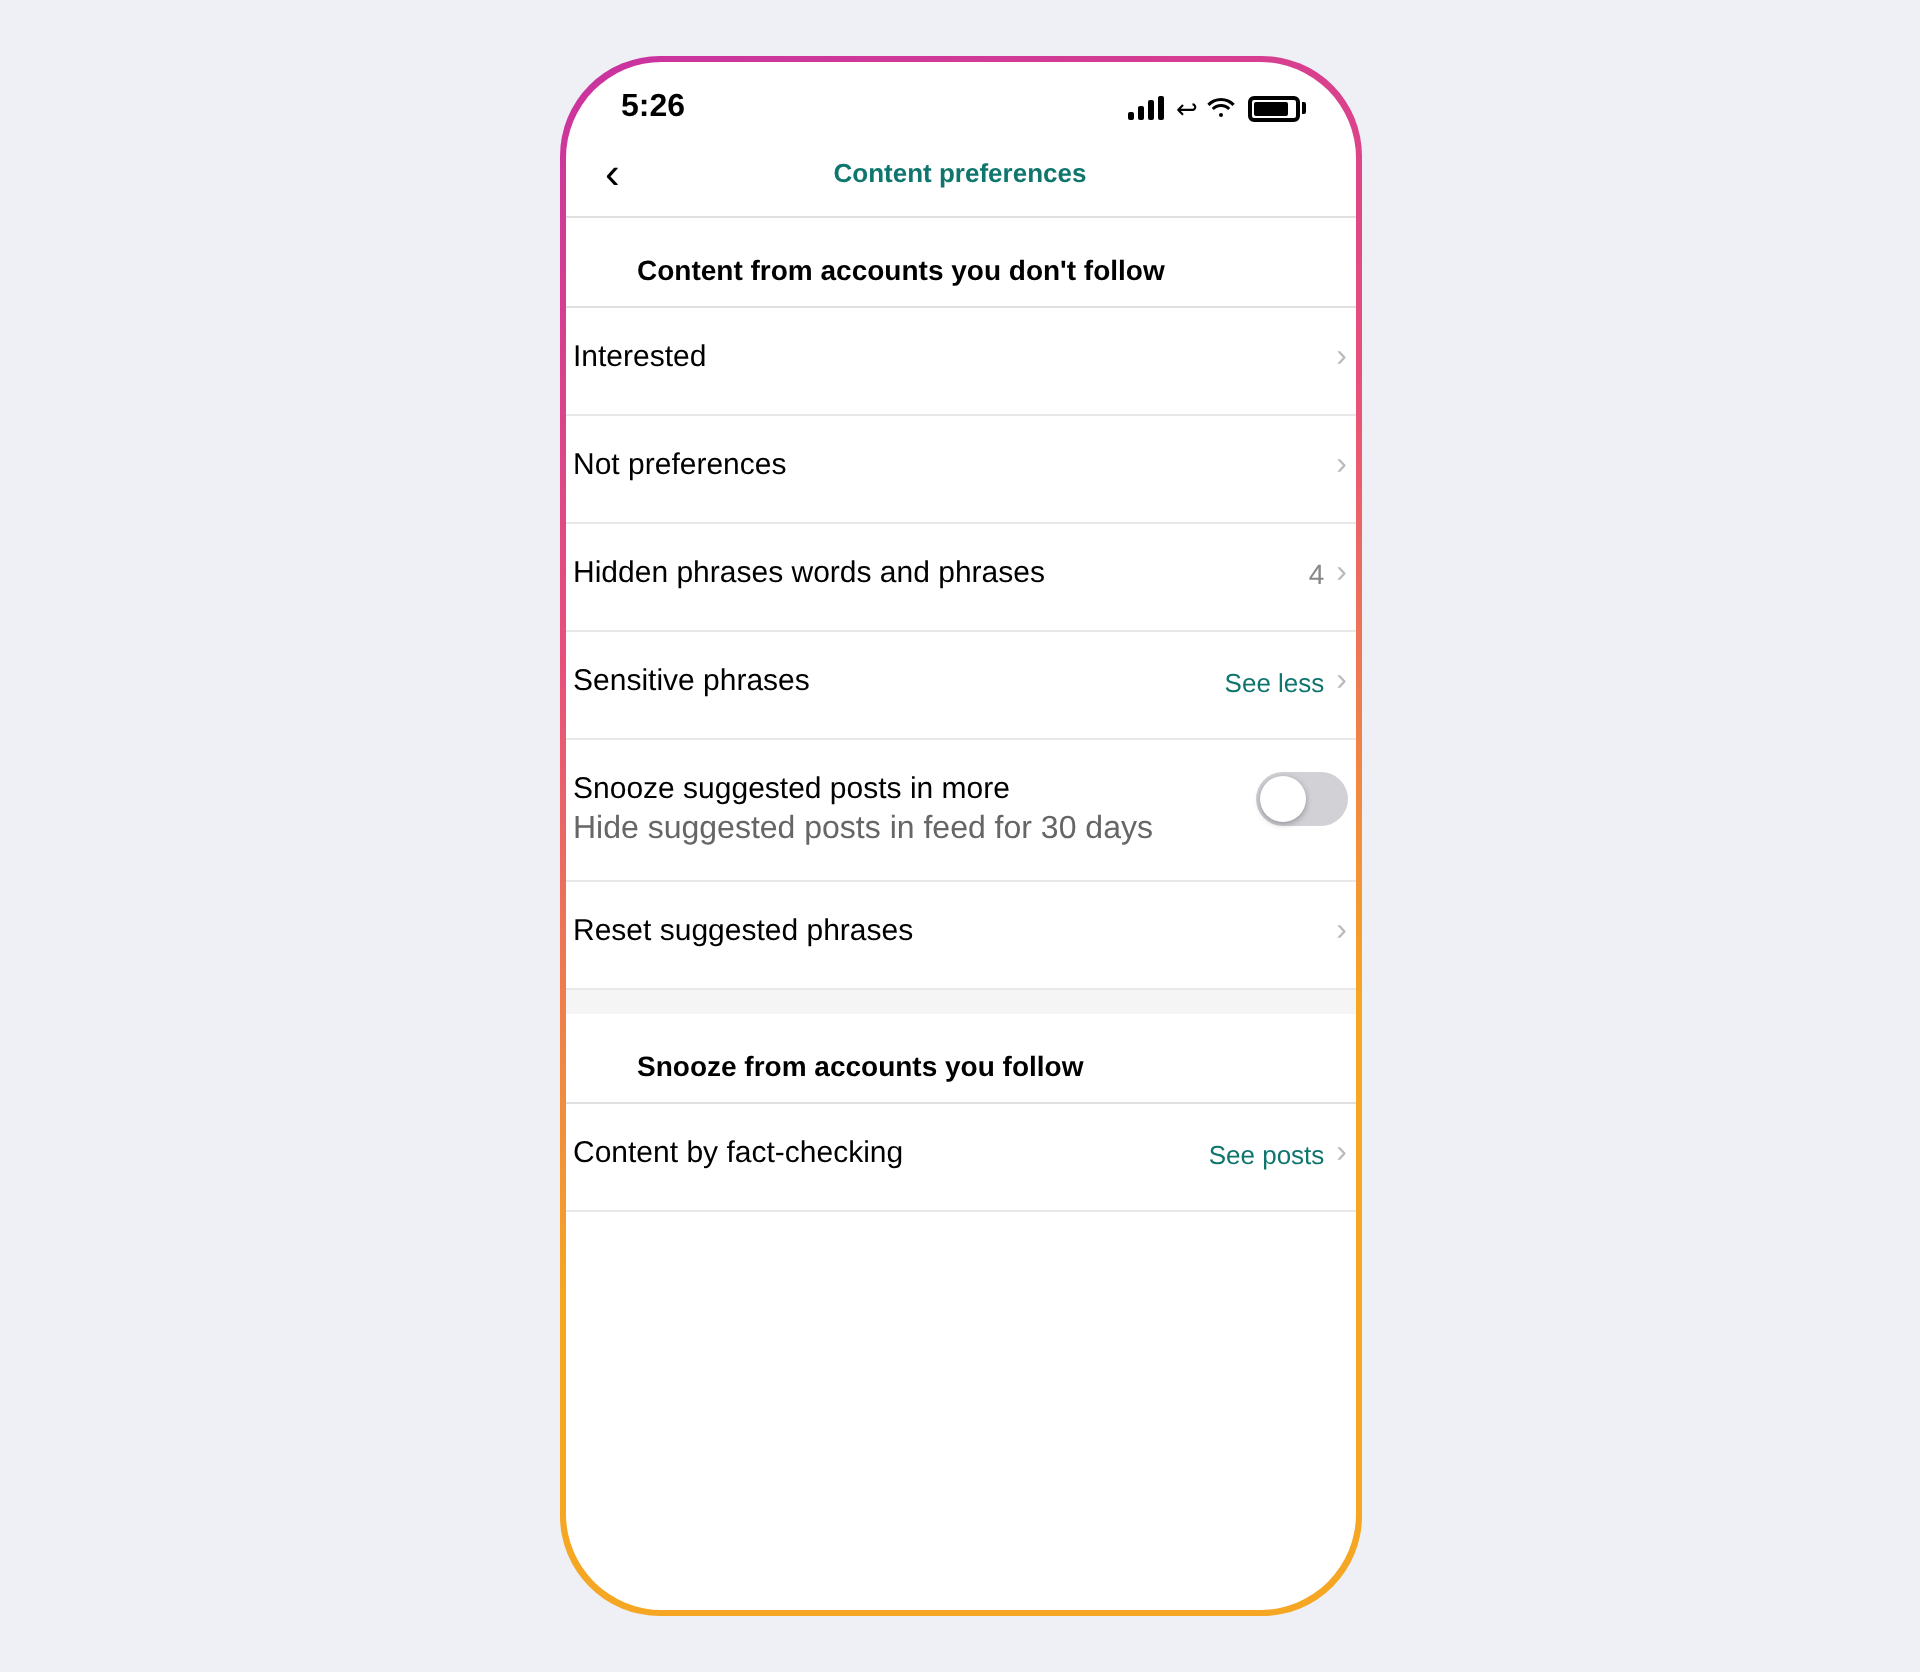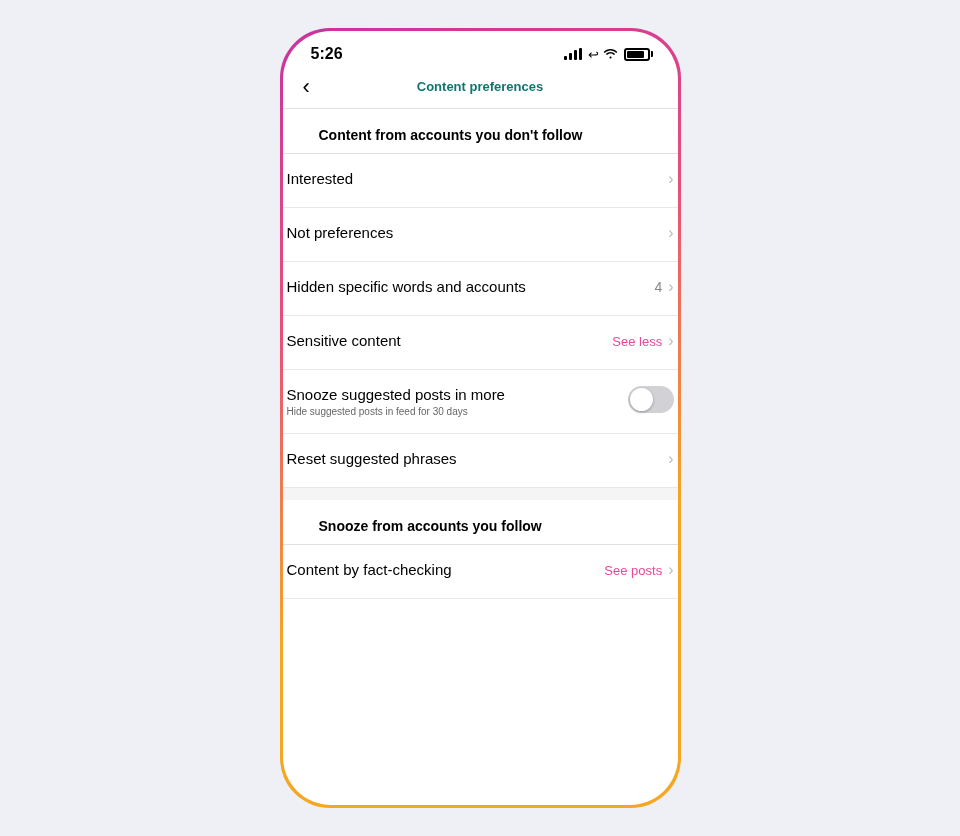--- a/index.html
+++ b/index.html
@@ -163,40 +163,40 @@
       flex: 1;
     }
 
     .menu-item-title {
       font-size: 15px;
       color: #000;
       font-weight: 400;
     }
 
     .menu-item-subtitle {
-      font-size: 10px;
+      font-size: 16px;
       color: #666;
       margin-top: 3px;
     }
 
     .menu-item-right {
       display: flex;
       align-items: center;
       gap: 6px;
       flex-shrink: 0;
     }
 
     .badge-count {
       font-size: 14px;
       color: #888;
     }
 
     .see-label {
       font-size: 13px;
-      color: #ec4899;
+      color: #0f766e;
     }
 
     .chevron {
       color: #bbb;
       font-size: 16px;
       font-weight: 400;
     }
 
     
     .toggle {
@@ -277,31 +277,31 @@
           <div class="menu-item-left">
             <div class="menu-item-title">Not preferences</div>
           </div>
           <div class="menu-item-right">
             <span class="chevron">›</span>
           </div>
         </div>
 
         <div class="menu-item">
           <div class="menu-item-left">
-            <div class="menu-item-title">Hidden specific words and accounts</div>
+            <div class="menu-item-title">Hidden phrases words and phrases</div>
           </div>
           <div class="menu-item-right">
             <span class="badge-count">4</span>
             <span class="chevron">›</span>
           </div>
         </div>
 
         <div class="menu-item">
           <div class="menu-item-left">
-            <div class="menu-item-title">Sensitive content</div>
+            <div class="menu-item-title">Sensitive phrases</div>
           </div>
           <div class="menu-item-right">
             <span class="see-label">See less</span>
             <span class="chevron">›</span>
           </div>
         </div>
 
         <div class="menu-item">
           <div class="menu-item-left">
             <div class="menu-item-title">Snooze suggested posts in more</div>

